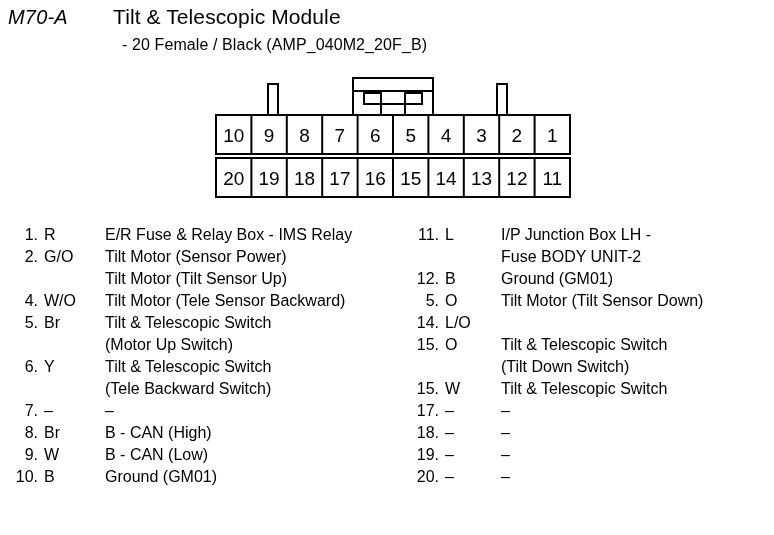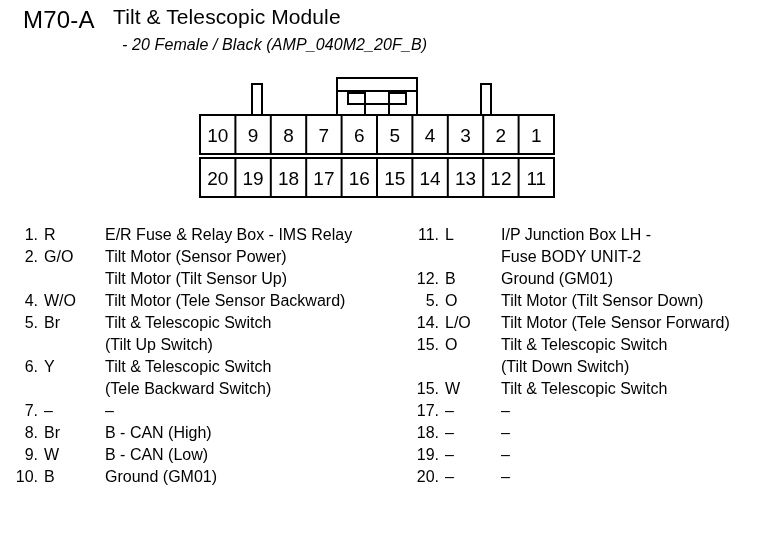--- a/index.html
+++ b/index.html
@@ -21,48 +21,48 @@
   
   #header {
     position: absolute;
     left: 0;
     top: 0;
     width: 774px;
     height: 70px;
   }
   #connector-code {
     position: absolute;
-    left: 23px;
+    left: 8px;
     top: 6px;
-    font-size: 24px;
+    font-size: 20px;
     letter-spacing: 0.2px;
     white-space: nowrap;
+    font-style: italic;
   }
   #module-title {
     position: absolute;
     left: 113px;
     top: 5px;
     font-size: 21px;
     letter-spacing: 0.1px;
     white-space: nowrap;
   }
   #module-subtitle {
     position: absolute;
     left: 122px;
     top: 36px;
     font-size: 16px;
     letter-spacing: 0.1px;
     white-space: nowrap;
-    font-style: italic;
   }
 
   
   #connector-diagram {
     position: absolute;
-    left: 199px;
+    left: 215px;
     top: 76px;
     width: 327px;
     height: 122px;
   }
   #connector-svg {
     display: block;
   }
   .pin-number {
     font-family: "Liberation Sans", sans-serif;
     font-size: 19px;
@@ -210,21 +210,21 @@
       </div>
       <div class="pin-row">
         <div class="pin-label"><span class="pin-index">4.</span><span class="pin-wire">W/O</span></div>
         <div class="pin-desc">Tilt Motor (Tele Sensor Backward)</div>
       </div>
       <div class="pin-row">
         <div class="pin-label"><span class="pin-index">5.</span><span class="pin-wire">Br</span></div>
         <div class="pin-desc">Tilt &amp; Telescopic Switch</div>
       </div>
       <div class="pin-row continuation">
-        <div class="pin-desc">(Tilt Up Switch)</div>
+        <div class="pin-desc">(Motor Up Switch)</div>
       </div>
       <div class="pin-row">
         <div class="pin-label"><span class="pin-index">6.</span><span class="pin-wire">Y</span></div>
         <div class="pin-desc">Tilt &amp; Telescopic Switch</div>
       </div>
       <div class="pin-row continuation">
         <div class="pin-desc">(Tele Backward Switch)</div>
       </div>
       <div class="pin-row">
         <div class="pin-label"><span class="pin-index">7.</span><span class="pin-wire">–</span></div>
@@ -254,21 +254,20 @@
       <div class="pin-row">
         <div class="pin-label"><span class="pin-index">12.</span><span class="pin-wire">B</span></div>
         <div class="pin-desc">Ground (GM01)</div>
       </div>
       <div class="pin-row">
         <div class="pin-label"><span class="pin-index">5.</span><span class="pin-wire">O</span></div>
         <div class="pin-desc">Tilt Motor (Tilt Sensor Down)</div>
       </div>
       <div class="pin-row">
         <div class="pin-label"><span class="pin-index">14.</span><span class="pin-wire">L/O</span></div>
-        <div class="pin-desc">Tilt Motor (Tele Sensor Forward)</div>
       </div>
       <div class="pin-row">
         <div class="pin-label"><span class="pin-index">15.</span><span class="pin-wire">O</span></div>
         <div class="pin-desc">Tilt &amp; Telescopic Switch</div>
       </div>
       <div class="pin-row continuation">
         <div class="pin-desc">(Tilt Down Switch)</div>
       </div>
       <div class="pin-row">
         <div class="pin-label"><span class="pin-index">15.</span><span class="pin-wire">W</span></div>

